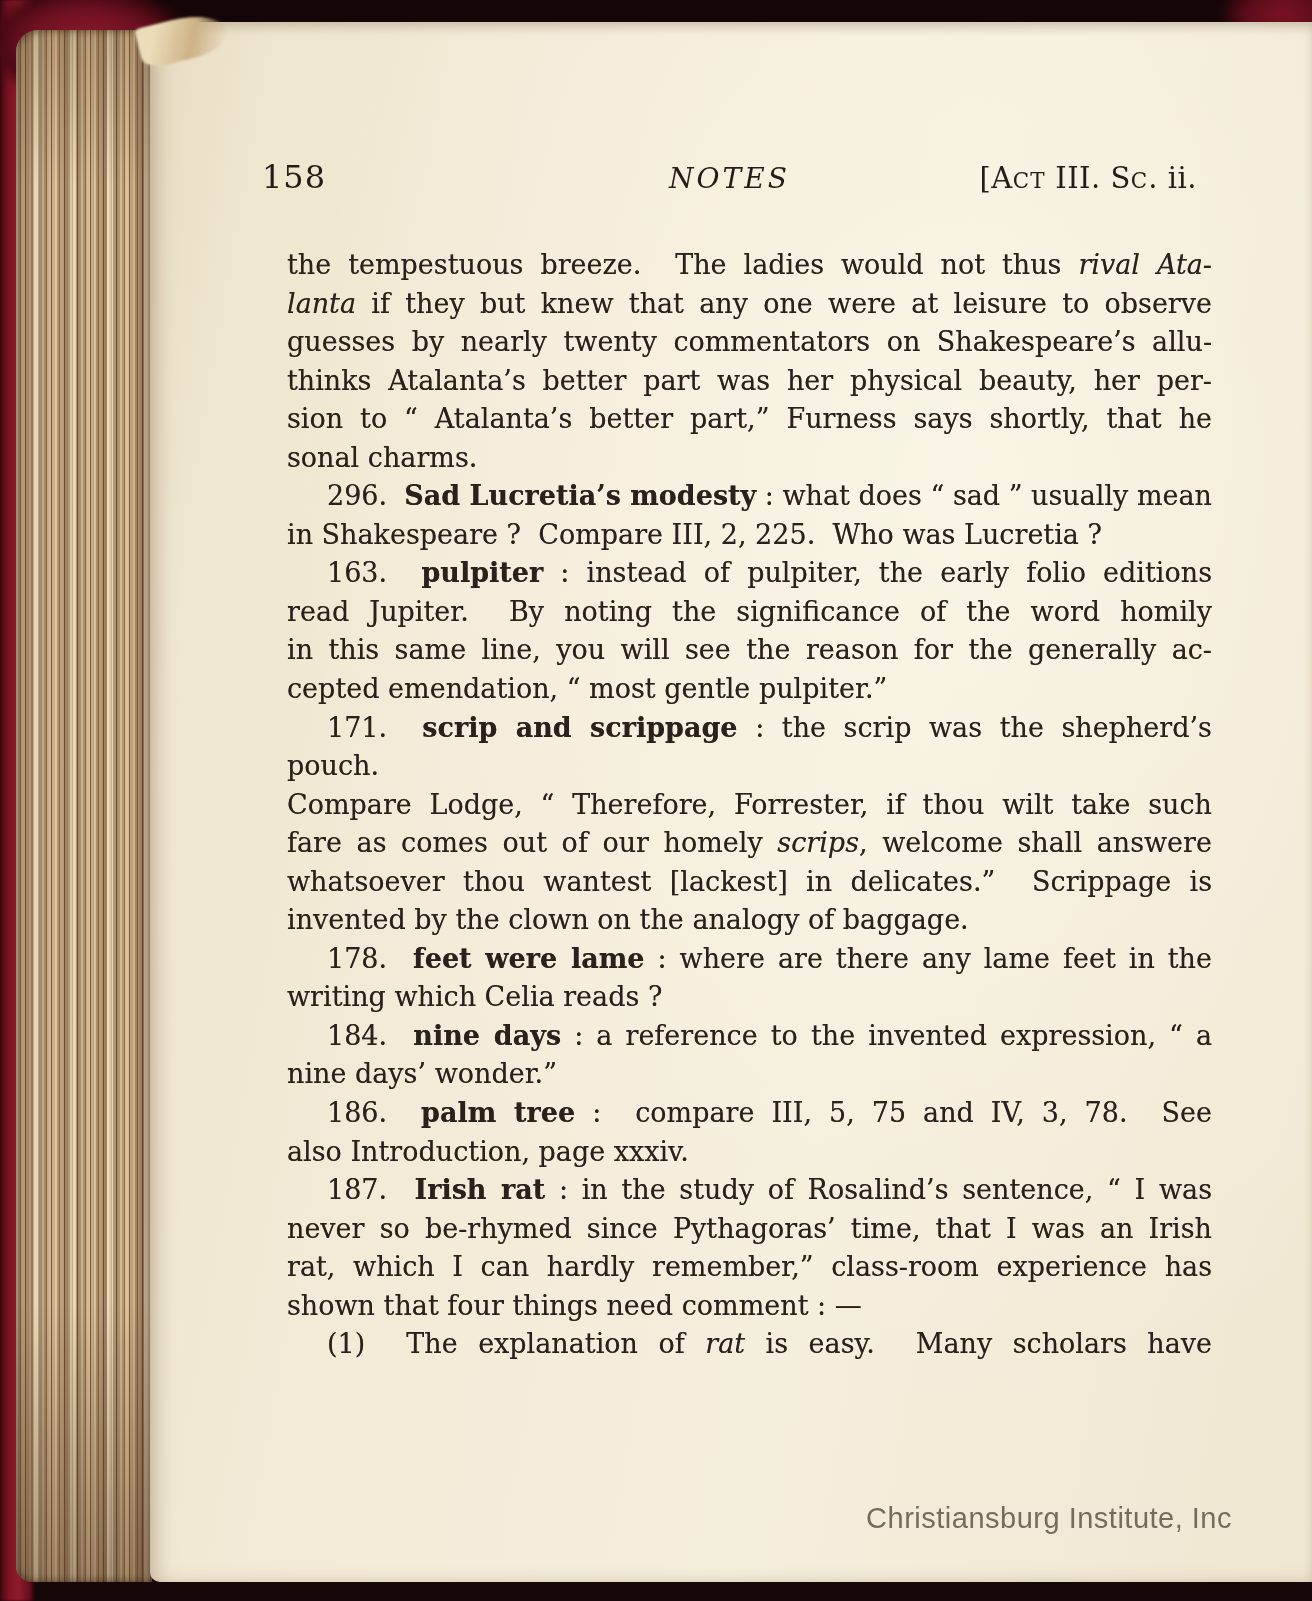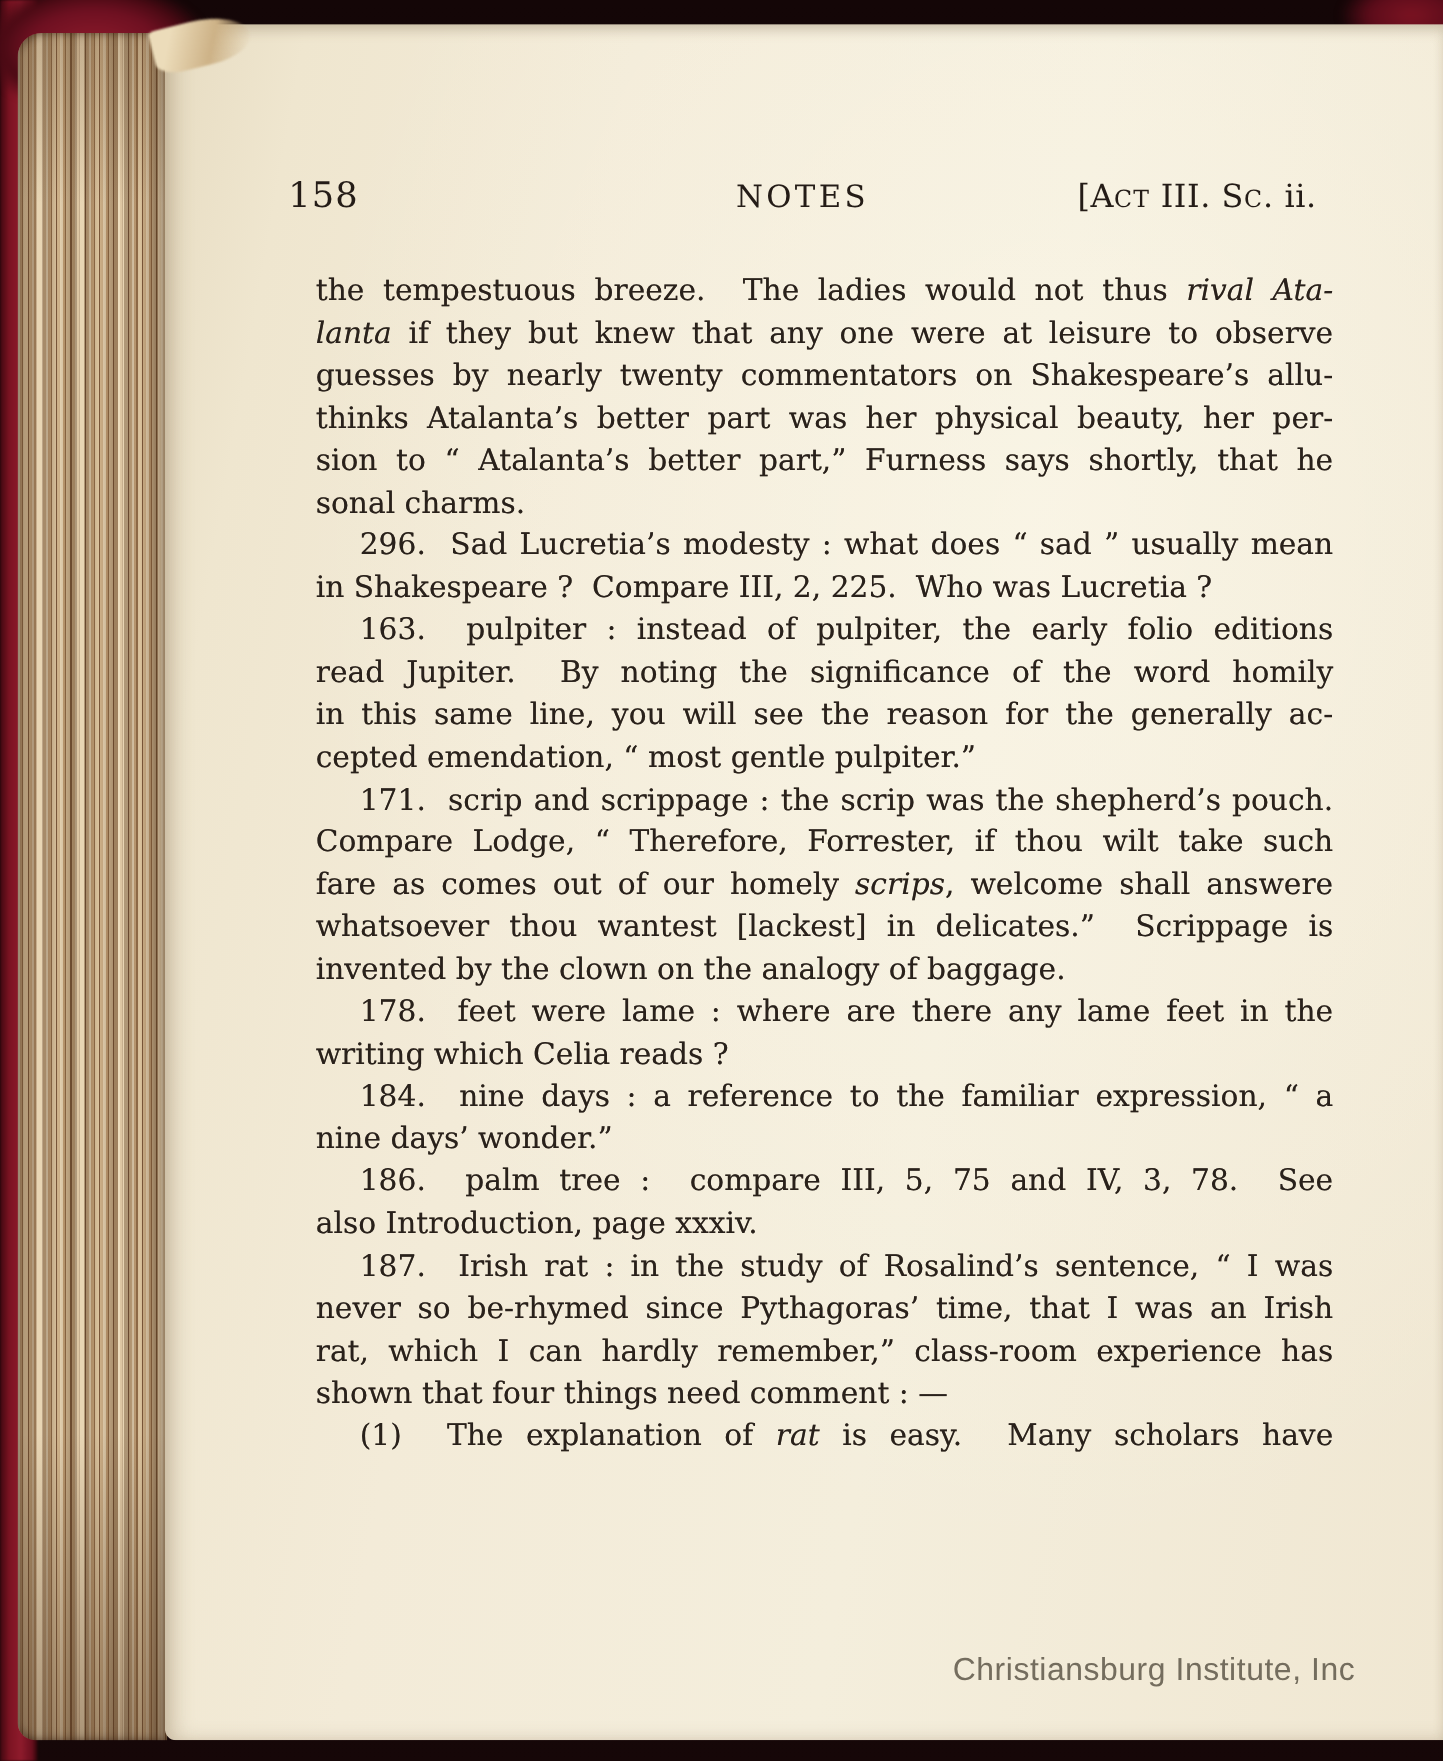--- a/index.html
+++ b/index.html
@@ -66,35 +66,35 @@
     z-index: 2;
   }
   
   .header {
     position: absolute; left: 262px; top: 158px; width: 935px;
     display: grid; grid-template-columns: 1fr auto 1fr; align-items: baseline;
     color: #241c17;
     z-index: 3;
   }
   .page-num { justify-self: start; font-size: 32px; letter-spacing: 1px; }
-  .running-title { justify-self: center; font-size: 28px; letter-spacing: 3px; }
+  .running-title { justify-self: center; font-style: italic; font-size: 28px; letter-spacing: 3px; }
   .act-ref { justify-self: end; font-size: 29px; letter-spacing: 0.5px; }
   .smallcap { font-size: 0.74em; letter-spacing: 1px; margin-top: 40px; }
   
   .text-block {
     position: absolute; left: 287px; top: 246px; width: 925px;
     font-size: 27px; line-height: 38.55px; color: #29211b;
     text-shadow: 0 0 0.5px rgba(40,30,20,.55);
     z-index: 3;
   }
   .line { text-align: justify; text-align-last: justify; white-space: pre-wrap; }
   .line.flush { text-align-last: left; }
   .line.indent { text-indent: 40px; }
   .italic { font-style: italic; }
-  .bold { font-weight: normal; }
+  .bold { font-weight: bold; }
   
   .watermark {
     position: absolute; top: 1502px; right: 80px;
     font-family: "Liberation Sans", "DejaVu Sans", sans-serif;
     font-size: 29px; color: #6e6758; letter-spacing: 0.5px; opacity: .95;
     z-index: 3;
   }
 </style>
 </head>
 <body>
@@ -126,21 +126,21 @@
       <div class="line"><span>read Jupiter.  By noting the significance of the word homily</span></div>
       <div class="line"><span>in this same line, you will see the reason for the generally ac-</span></div>
       <div class="line flush"><span>cepted emendation, “ most gentle pulpiter.”</span></div>
       <div class="line indent"><span>171.  </span><span class="bold">scrip and scrippage</span><span> : the scrip was the shepherd’s pouch.</span></div>
       <div class="line"><span>Compare Lodge, “ Therefore, Forrester, if thou wilt take such</span></div>
       <div class="line"><span>fare as comes out of our homely </span><span class="italic">scrips</span><span>, welcome shall answere</span></div>
       <div class="line"><span>whatsoever thou wantest [lackest] in delicates.”  Scrippage is</span></div>
       <div class="line flush"><span>invented by the clown on the analogy of baggage.</span></div>
       <div class="line indent"><span>178.  </span><span class="bold">feet were lame</span><span> : where are there any lame feet in the</span></div>
       <div class="line flush"><span>writing which Celia reads ?</span></div>
-      <div class="line indent"><span>184.  </span><span class="bold">nine days</span><span> : a reference to the familiar expression, “ a</span></div>
+      <div class="line indent"><span>184.  </span><span class="bold">nine days</span><span> : a reference to the invented expression, “ a</span></div>
       <div class="line flush"><span>nine days’ wonder.”</span></div>
       <div class="line indent"><span>186.  </span><span class="bold">palm tree</span><span> :  compare III, 5, 75 and IV, 3, 78.  See</span></div>
       <div class="line flush"><span>also Introduction, page xxxiv.</span></div>
       <div class="line indent"><span>187.  </span><span class="bold">Irish rat</span><span> : in the study of Rosalind’s sentence, “ I was</span></div>
       <div class="line"><span>never so be-rhymed since Pythagoras’ time, that I was an Irish</span></div>
       <div class="line"><span>rat, which I can hardly remember,” class-room experience has</span></div>
       <div class="line flush"><span>shown that four things need comment : —</span></div>
       <div class="line indent"><span>(1)  The explanation of </span><span class="italic">rat</span><span> is easy.  Many scholars have</span></div>
     </div>
 

